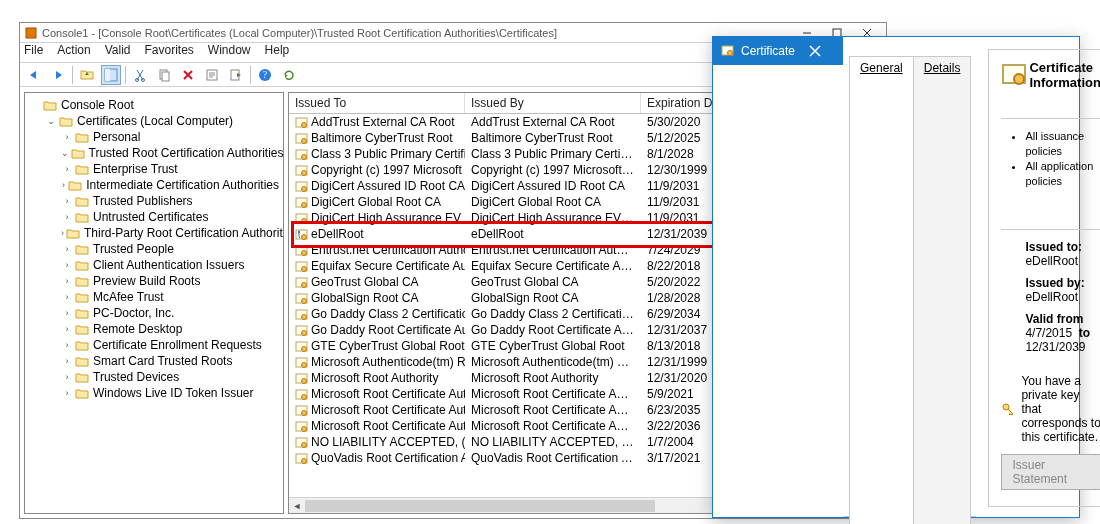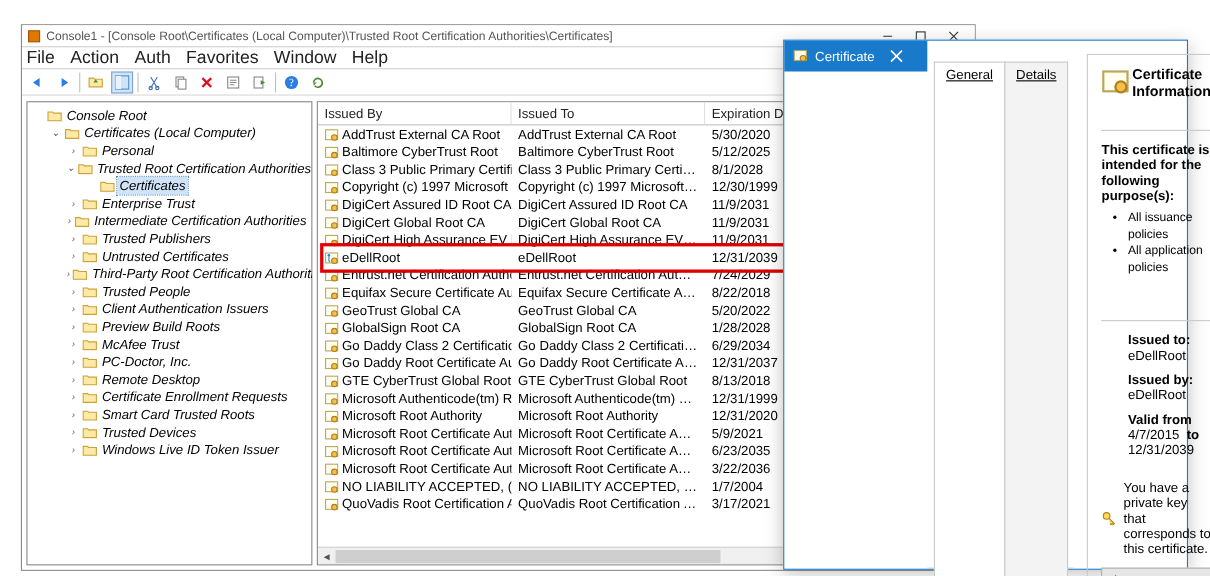--- a/index.html
+++ b/index.html
@@ -2,31 +2,31 @@
 <html><head>
 <meta charset="utf-8">
 <style>
   * { box-sizing: border-box; }
   body { margin: 0; font-family: "Segoe UI", Tahoma, sans-serif; font-size: 12px; color: #000; background: #fff; width:1100px; height:524px; overflow:hidden; position:relative;}
   .main-window { position:absolute; left:19px; top:22px; width:868px; height:497px; border:1px solid #8a8a8a; background:#fff; display:flex; flex-direction:column;}
   .titlebar { height:20px; background:#fff; border-bottom:1px solid #d0d0d0; display:flex; align-items:center; padding:0 4px; color:#555; font-size:11px;}
   .titlebar .tb-icon { width:14px; height:14px; margin-right:4px; display:inline-flex; align-items:center; justify-content:center;}
   .titlebar-controls { margin-left:auto; display:flex;}
   .tb-btn { width:30px; height:19px; display:flex; align-items:center; justify-content:center; color:#555;}
-  .menubar { height:20px; display:flex; align-items:flex-end; padding:0 4px; gap:14px; font-size:16px; color:#222; border-bottom:1px solid #d0d0d0;}
+  .menubar { height:20px; display:flex; align-items:flex-start; padding:0 4px; gap:14px; font-size:12px; color:#222; border-bottom:1px solid #d0d0d0;}
   .menubar span { cursor:default; }
   .toolbar { height:24px; display:flex; align-items:center; gap:4px; padding:0 4px; border-bottom:1px solid #d0d0d0;}
   .tool-btn { width:20px; height:20px; display:flex; align-items:center; justify-content:center; border:1px solid transparent;}
   .tool-btn.sel { border:1px solid #7aa6d6; background:#cfe4f8;}
   .tool-sep { width:1px; height:18px; background:#c0c0c0;}
   .content { flex:1; display:flex; border-top:1px solid #fff;}
   .nav-pane { width:260px; border:1px solid #888; margin:4px 2px 4px 4px; overflow:auto; padding:4px 2px;}
   .list-pane { flex:1; border:1px solid #888; margin:4px 4px 4px 2px; display:flex; flex-direction:column; overflow:hidden; position:relative;}
   .tree ul { list-style:none; margin:0; padding-left:16px;}
-  .tree { padding-left:0px;font-style:italic;}
+  .tree { padding-left:0px;}
   .tree > ul { padding-left:2px; }
   .tree li { white-space:nowrap; line-height:16px; position:relative;}
   .tree .row { display:flex; align-items:center; gap:2px; height:16px;}
   .tree .exp { width:12px; display:inline-block; text-align:center; color:#555; font-size:9px; cursor:default;}
   .tree .folder-icon { width:14px; height:12px; display:inline-block;}
   .tree .lbl { padding:0 2px;}
   .tree .sel { background:#cfe4f8; outline:1px dotted #5a8bc4;}
   .cols { display:flex; border-bottom:1px solid #c0c0c0; background:#fff;}
   .col { padding:3px 6px; border-right:1px solid #e0e0e0; font-size:12px; color:#222; position:relative;}
   .col.c0 { width:176px;}
@@ -116,21 +116,21 @@
       <div class="tb-btn">
           <svg width="10" height="10">
             <path d="M1 1l8 8M9 1l-8 8" stroke="#333"></path>
           </svg>
         </div>
     </div>
   </div>
   <div class="menubar" id="menubar">
       <span>File</span>
       <span>Action</span>
-      <span>Auth</span>
+      <span>Valid</span>
       <span>Favorites</span>
       <span>Window</span>
       <span>Help</span>
     </div>
   <div class="toolbar">
     <div class="tool-btn">
         <svg width="14" height="12">
           <path d="M9 2L3 6l6 4z" fill="#2a7de1"></path>
         </svg>
       </div>
@@ -238,33 +238,20 @@
                     <li>
                       <div class="row">
                         <span class="exp">⌄</span>
                         <span class="folder-icon">
                           <svg width="14" height="12">
                             <use href="#folder-svg"></use>
                           </svg>
                         </span>
                         <span class="lbl">Trusted Root Certification Authorities</span>
                       </div>
-                      <ul>
-                        <li>
-                          <div class="row">
-                            <span class="exp"></span>
-                            <span class="folder-icon">
-                              <svg width="14" height="12">
-                                <use href="#folder-svg"></use>
-                              </svg>
-                            </span>
-                            <span class="lbl sel">Certificates</span>
-                          </div>
-                        </li>
-                      </ul>
                     </li>
                     <li>
                       <div class="row">
                         <span class="exp">›</span>
                         <span class="folder-icon">
                           <svg width="14" height="12">
                             <use href="#folder-svg"></use>
                           </svg>
                         </span>
                         <span class="lbl">Enterprise Trust</span>
@@ -426,22 +413,22 @@
                     </li>
                   </ul>
                 </li>
               </ul>
             </li>
           </ul>
         </div>
     </div>
     <div class="list-pane">
       <div class="cols" id="cols">
+          <div class="col c0">Issued To</div>
           <div class="col c1">Issued By</div>
-          <div class="col c0">Issued To</div>
           <div class="col c2">Expiration Date</div>
         </div>
       <div class="rows" id="rows">
           <div class="r">
             <div class="c c0">
               <span class="cert-ico">
                 <svg width="13" height="13">
                   <use href="#cert-svg"></use>
                 </svg>
               </span>
@@ -738,21 +725,20 @@
     <div class="cert-info-box">
       <div class="cert-header">
         <span>
             <svg width="28" height="28" viewBox="0 0 14 14">
               <use href="#cert-svg"></use>
             </svg>
           </span>
         <b>Certificate Information</b>
       </div>
       <hr style="border:none;border-top:1px solid #c9c9c9;margin:0 0 10px 0">
-      <div class="purpose-text">This certificate is intended for the following purpose(s):</div>
       <ul class="bullets" id="purposes">
           <li>All issuance policies</li>
           <li>All application policies</li>
         </ul>
       <hr class="hr">
       <div class="kv"><b>Issued to:</b> <span>eDellRoot</span></div>
       <div class="kv"><b>Issued by:</b> <span>eDellRoot</span></div>
       <div class="kv"><b>Valid from</b> <span>4/7/2015</span> &nbsp;<b style="width:auto">to</b>&nbsp; <span>12/31/2039</span></div>
       <div class="keyline">
         <span>

